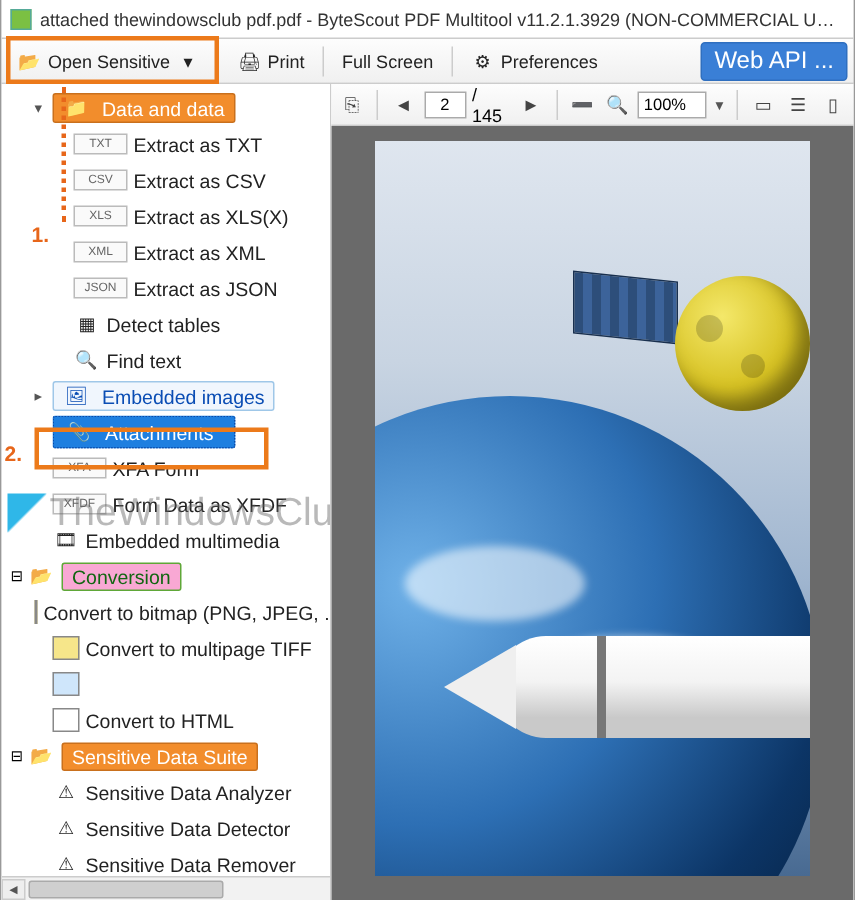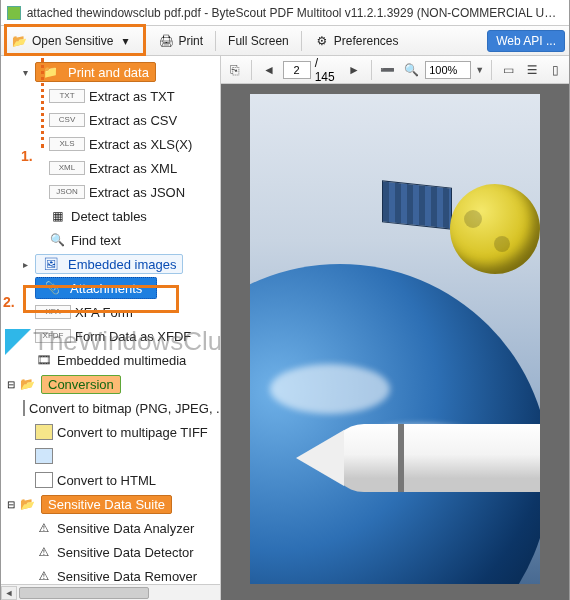--- a/index.html
+++ b/index.html
@@ -68,21 +68,21 @@
     justify-content: center;
     font-size: 12px;
   }
   .web-api-btn {
     margin-left: auto;
     background: #3a7fd6;
     color: #fff;
     border: 1px solid #2f6fbf;
     border-radius: 3px;
     padding: 3px 8px;
-    font-size: 12px;
+    font-size: 16px;
   }
   .annot-box1 {
     position: absolute;
     left: 3px; top: -2px;
     width: 142px; height: 32px;
     border: 3px solid #ec7a1a;
     pointer-events: none;
     z-index: 30;
   }
   .main {
@@ -123,21 +123,21 @@
   }
   .tree-item.d1 { padding-left: 22px; }
   .tree-item.d2 { padding-left: 48px; }
   .lbl-box {
     display: inline-flex;
     align-items: center;
     padding: 1px 6px;
     border-radius: 2px;
     gap: 4px;
   }
-  .green-box { background:#fdba74; border:1px solid #5fa738; color:#083; }
+  .green-box { background:#f9a8d4; border:1px solid #5fa738; color:#083; }
   .green-box span { color:#116611; font-weight:500; }
   .orange-box { background:#f28d2c; border:1px solid #c9701d; }
   .orange-box span { color:#fff; }
   .blue-box { background:#f0f6fd; border:1px solid #9fc7e8; }
   .blue-box span { color:#0a4db4; }
   .selected {
     background:#1e7fe0;
     color:#fff;
     border:1px dotted #0a4aa8;
   }
@@ -392,21 +392,21 @@
     <div class="annot-num1">1.</div>
     <div class="annot-num2">2.</div>
     <div class="annot-box2"></div>
 
     <div class="tree">
 
       <div class="tree-item d1">
         <span class="caret">▾</span>
         <span class="lbl-box orange-box">
           <span class="node-icon">📁</span>
-          <span>Print and data</span>
+          <span>Data and data</span>
         </span>
       </div>
 
       <div class="tree-item d2">
         <span class="fileext">TXT</span>
         <span>Extract as TXT</span>
       </div>
       <div class="tree-item d2">
         <span class="fileext">CSV</span>
         <span>Extract as CSV</span>

